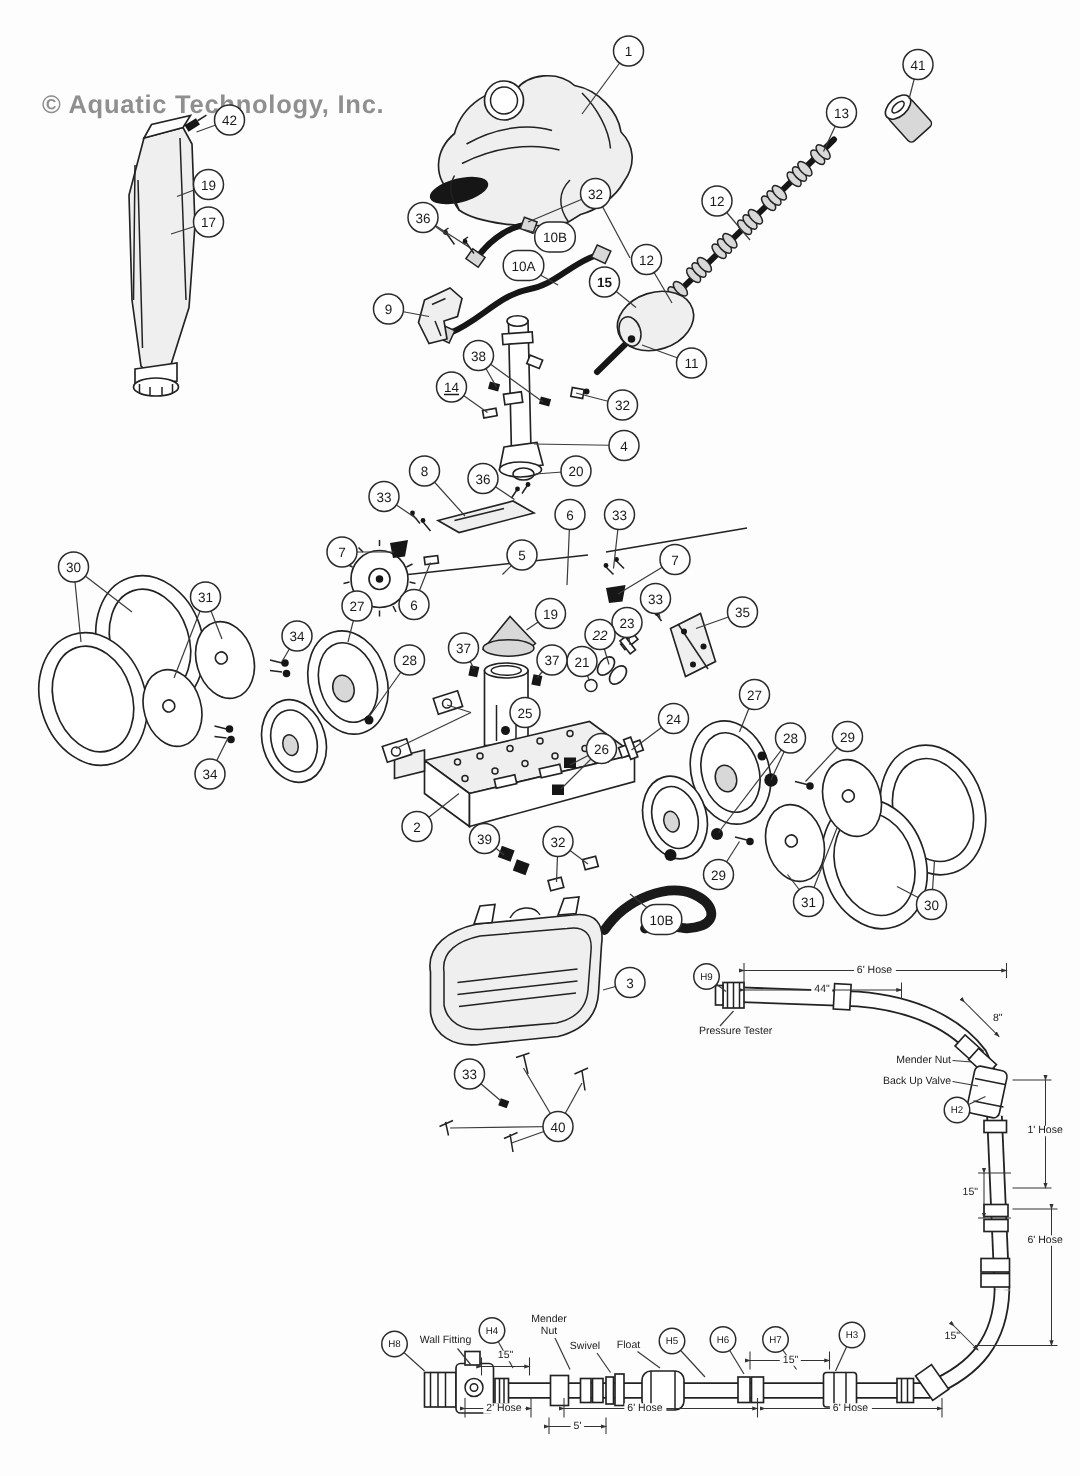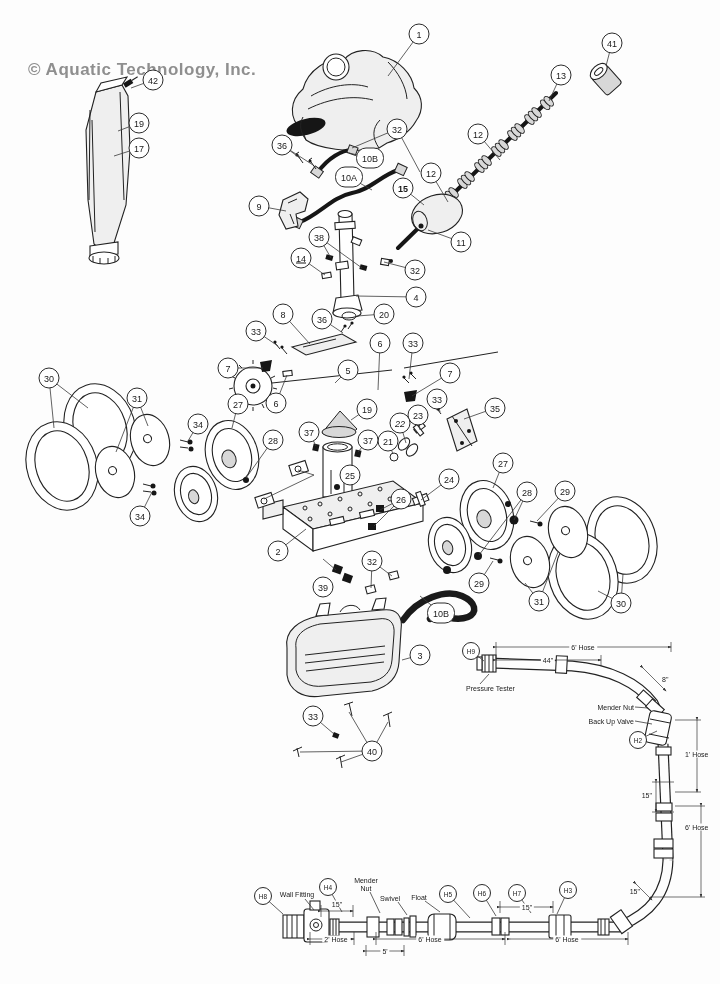--- a/index.html
+++ b/index.html
@@ -571,21 +571,21 @@
     <div class="callout" style="left: 314px; top: 475px; margin-left: 36px;">25</div>
     <div class="callout" style="left: 401px; top: 499px;">26</div>
     <div class="callout" style="left: 449px; top: 479px;">24</div>
     <div class="callout" style="left: 503px; top: 463px;">27</div>
     <div class="callout" style="left: 527px; top: 492px;">28</div>
     <div class="callout" style="left: 565px; top: 491px;">29</div>
     <div class="callout" style="left: 479px; top: 583px;">29</div>
     <div class="callout" style="left: 539px; top: 601px;">31</div>
     <div class="callout" style="left: 621px; top: 603px;">30</div>
     <div class="callout" style="left: 278px; top: 551px;">2</div>
-    <div class="callout" style="left: 323px; top: 559px; margin-top: 28px;">39</div>
+    <div class="callout" style="left: 323px; top: 559px;">39</div>
     <div class="callout" style="left: 372px; top: 561px;">32</div>
     <div class="callout wide" style="left: 441px; top: 613px;">10B</div>
     <div class="callout" style="left: 420px; top: 655px;">3</div>
     <div class="callout" style="left: 313px; top: 716px;">33</div>
     <div class="callout" style="left: 372px; top: 751px;">40</div>
     <div class="callout hc" style="left: 471px; top: 651px;">H9</div>
     <div class="callout hc" style="left: 638px; top: 740px;">H2</div>
     <div class="callout hc" style="left: 263px; top: 896px;">H8</div>
     <div class="callout hc" style="left: 328px; top: 887px;">H4</div>
     <div class="callout hc" style="left: 448px; top: 894px;">H5</div>

